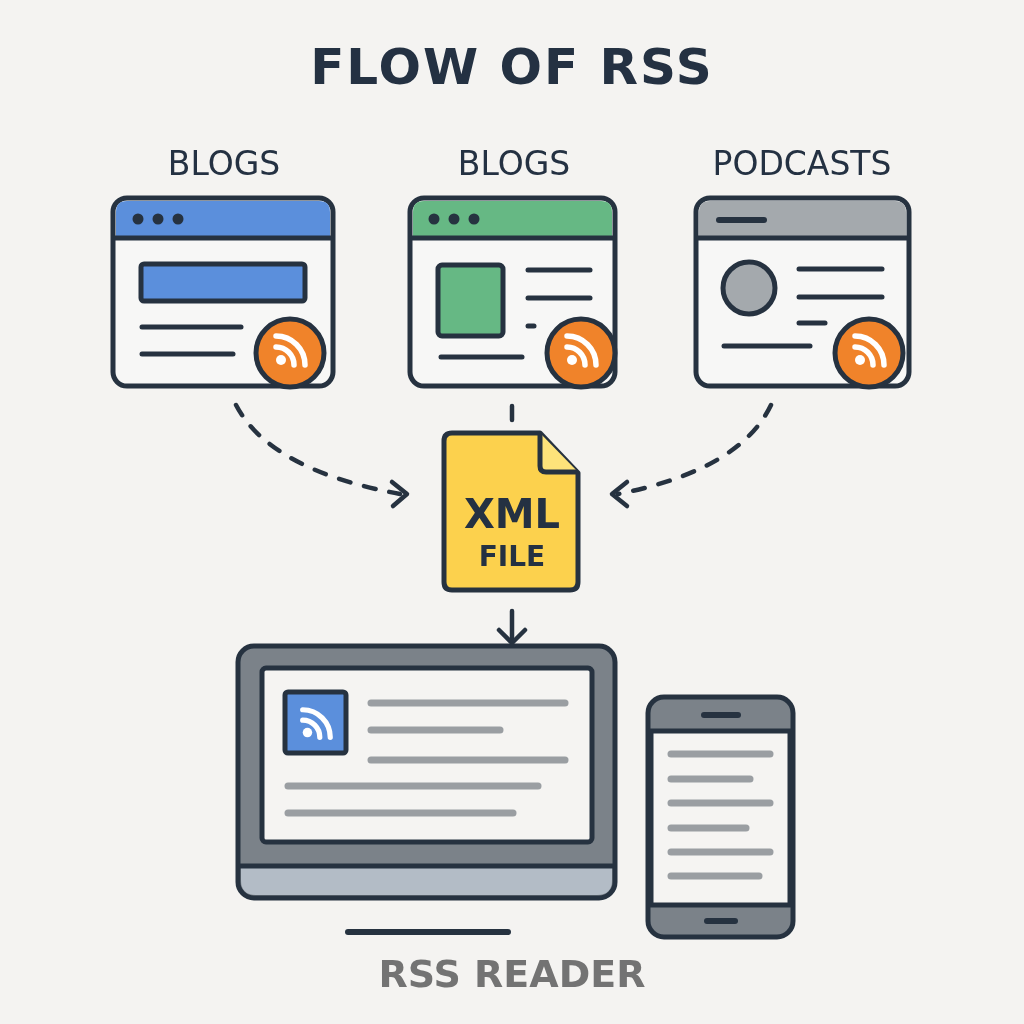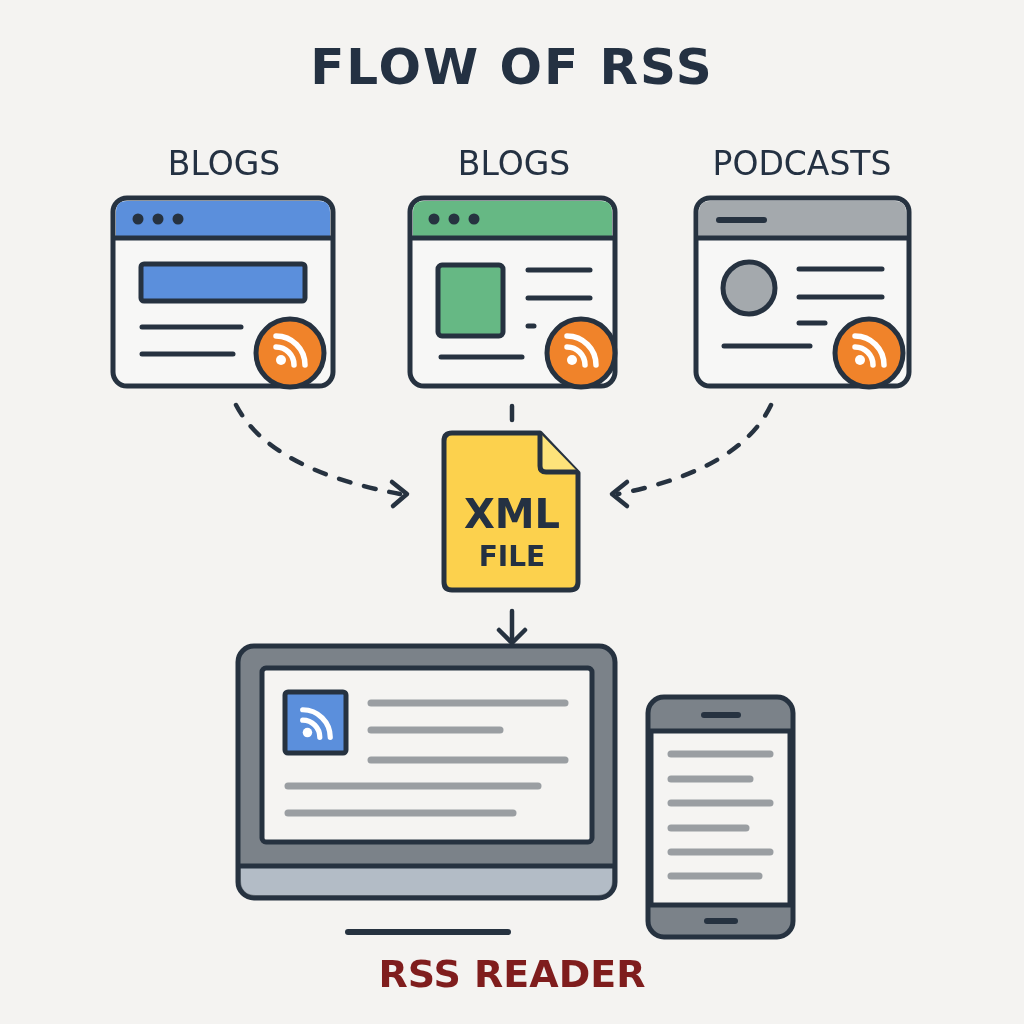--- a/index.html
+++ b/index.html
@@ -1,21 +1,21 @@
 <!DOCTYPE html>
 <html><head>
 <meta charset="utf-8">
 <style>
   html, body { margin: 0; padding: 0; }
   body { width: 1024px; height: 1024px; background: #f4f3f1; position: relative; overflow: hidden;
          font-family: "DejaVu Sans", sans-serif; color: #222f3e; }
   .title { position: absolute; left: 0; width: 1024px; top: 38px; text-align: center;
            font-size: 50px; font-weight: bold; letter-spacing: 2px; color: #243142; }
   .src-label { position: absolute; top: 144px; font-size: 33px; font-weight: normal; color: #243142; text-align: center; width: 260px; }
-  .reader-label { position: absolute; left: 0; width: 1024px; top: 952px; text-align: center; font-size: 38px; font-weight: bold; color: #7f1d1d; }
+  .reader-label { position: absolute; left: 0; width: 1024px; top: 952px; text-align: center; font-size: 38px; font-weight: bold; color: #737373; }
   svg.diagram { position: absolute; left: 0; top: 0; }
   .xml-text { font-family: "DejaVu Sans", sans-serif; font-weight: bold; fill: #243142; }
 </style>
 </head>
 <body>
 
 <div class="title">FLOW OF RSS</div>
 
 <div class="src-label" style="left:94px">BLOGS</div>
 <div class="src-label" style="left:384px">BLOGS</div>

